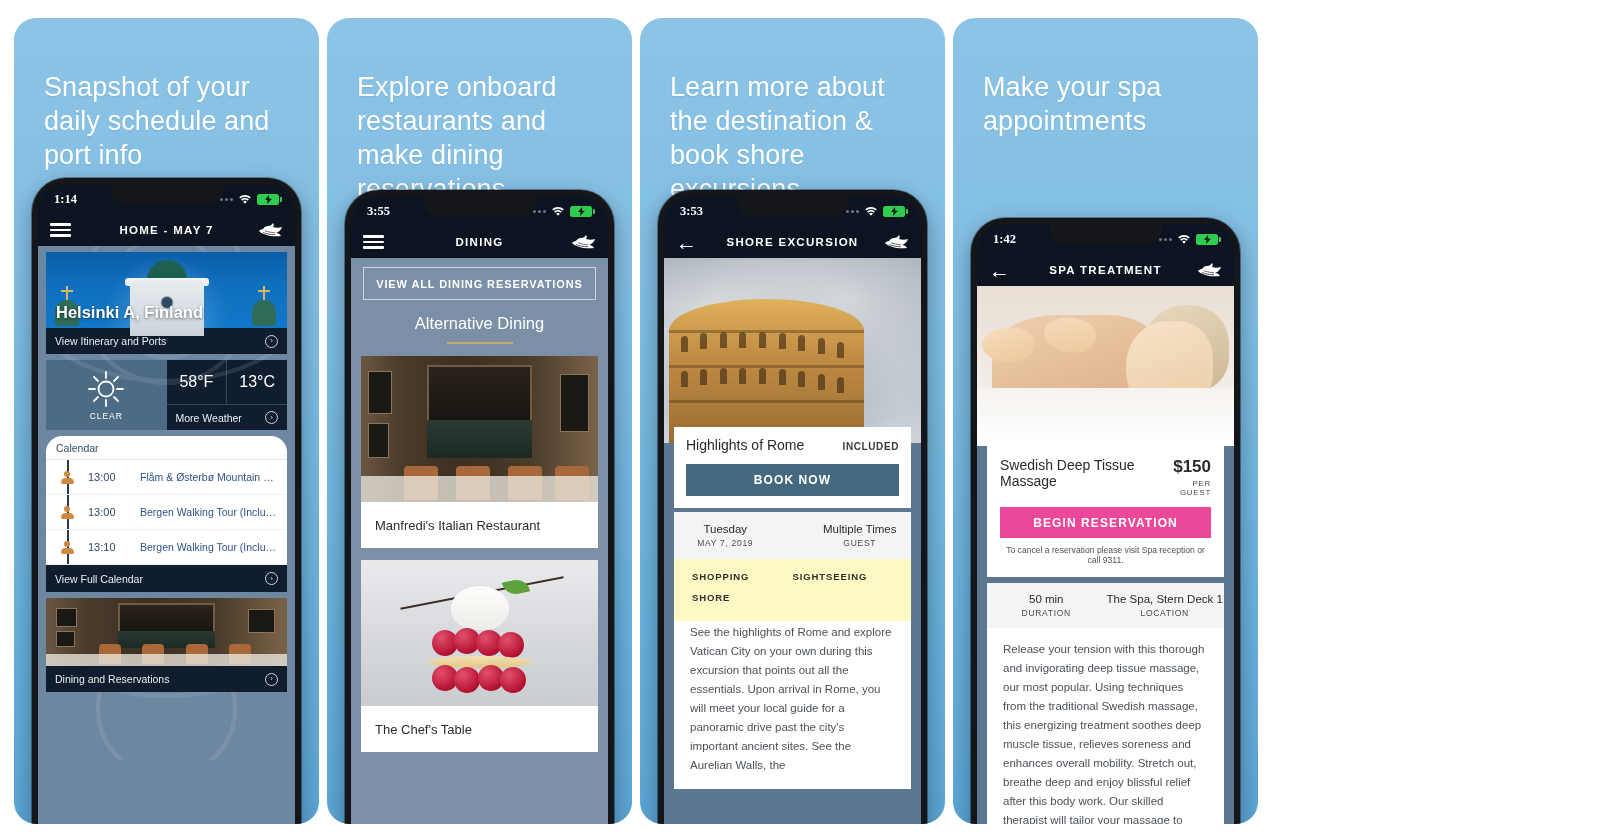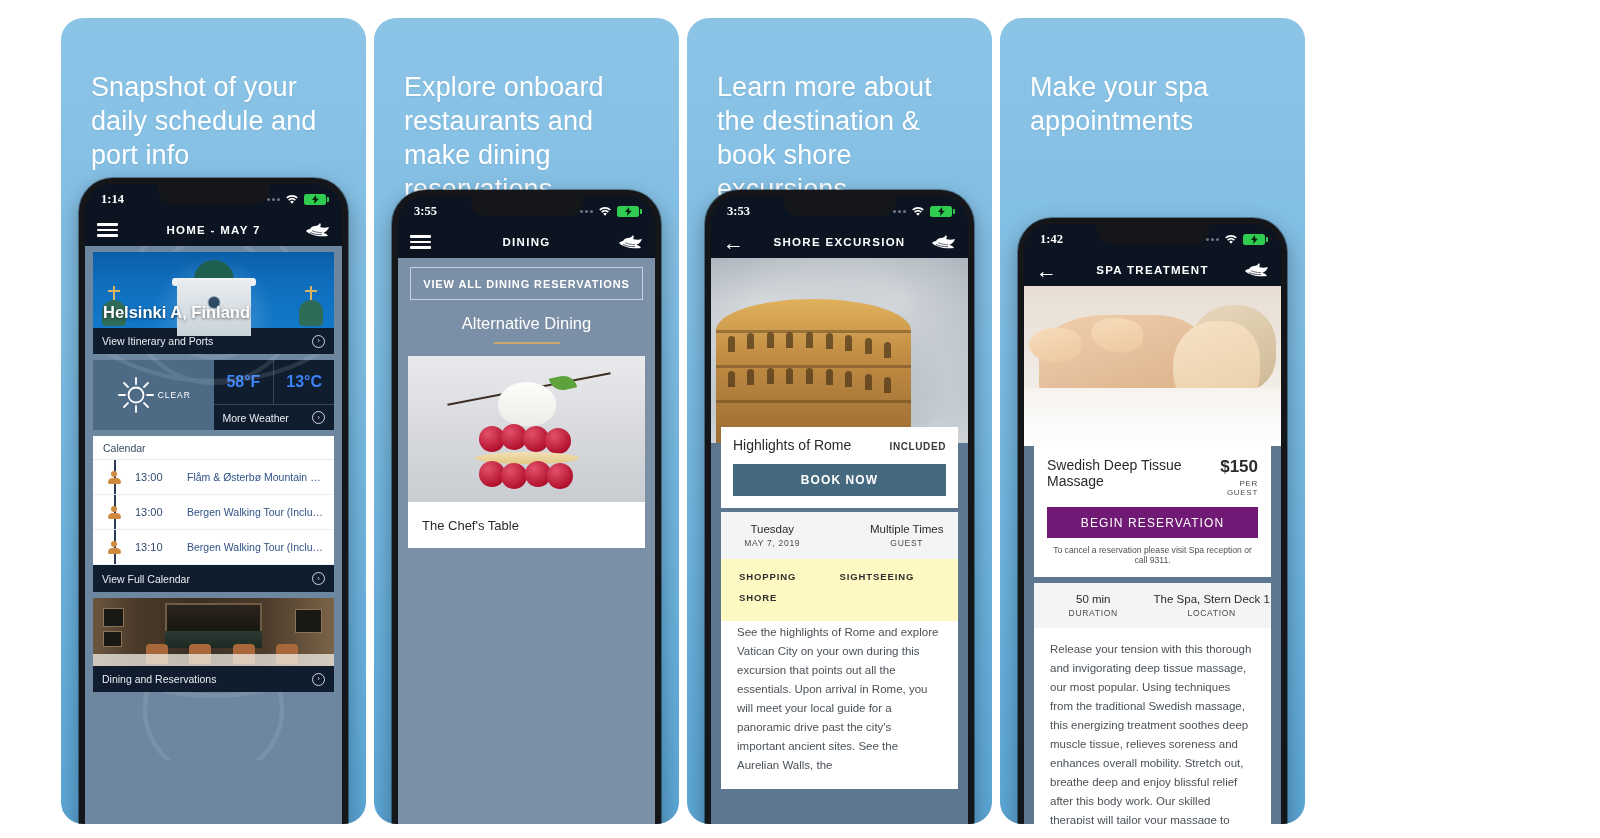--- a/index.html
+++ b/index.html
@@ -9,21 +9,20 @@
     font-family: "Liberation Sans", sans-serif;
     overflow: hidden;
   }
   .stage {
     position: relative;
     width: 1272px; height: 838px;
     display: flex;
     gap: 8px;
     padding: 18px 14px 14px 14px;
     background: #ffffff;
-    margin-left: 47px;
   }
 
   
   .panel {
     position: relative;
     flex: 1 1 0;
     border-radius: 22px;
     overflow: hidden;
     background: linear-gradient(180deg,#8cc4e6 0%,#7fbde3 38%,#6bb2dd 70%,#5ba6d6 100%);
   }
@@ -204,38 +203,38 @@
     width: 13px; height: 13px; border-radius: 50%;
     border: 1.2px solid #cfd8e0;
     display: flex; align-items: center; justify-content: center;
     color: #cfd8e0; font-size: 8px; line-height: 1;
   }
 
   
   .weather { display: flex; height: 70px; margin: 6px 8px; }
   .wx-left {
     width: 50%; background: #4e6b85;
-    display: flex; flex-direction: row; align-items: center; justify-content: center; gap: 2px;
+    display: flex; flex-direction: column; align-items: center; justify-content: center; gap: 2px;
   }
   .wx-left .lbl { color:#fff; font-size: 8.5px; letter-spacing: .9px; }
   .wx-right { width: 50%; display: flex; flex-direction: column; }
   .wx-temps { flex: 1 1 0; display: flex; background: #101d2e; }
   .wx-temps div {
     flex:1; display:flex; align-items:center; justify-content:center;
-    color:#3b82f6; font-size: 16px; font-weight: bold;
+    color:#ffffff; font-size: 16px; font-weight: normal;
   }
   .wx-temps div:first-child { border-right: 1px solid #36455a; }
   .wx-more {
     height: 26px; background: #101d2e; border-top: 1px solid #36455a;
     display:flex; align-items:center; justify-content:space-between;
     padding: 0 9px; color:#e8edf2; font-size: 10.5px;
   }
 
   
-  .calendar { margin: 6px 8px; background: #ffffff; }
+  .calendar { margin: 6px 8px; background: #ffffff; border-radius: 16px; }
   .cal-head {
     height: 24px; display: flex; align-items: center;
     padding-left: 10px; color: #3a4c63; font-size: 10.5px;
     border-bottom: 1px solid #e2e7ec;
   }
   .cal-row {
     position: relative;
     height: 35px; display: flex; align-items: center;
     border-bottom: 1px solid #eceff2;
   }
@@ -363,23 +362,23 @@
   .spa-hair { position:absolute; right: 2%; top: 12%; width: 34%; height: 54%; border-radius: 50% 44% 40% 50%; background: linear-gradient(160deg,#e8d8bd 0%,#cdb894 100%); }
   .spa-hand { position:absolute; width: 52px; height: 34px; border-radius: 50% 40% 45% 50%; background: linear-gradient(160deg,#f7ddbd 0%,#ecc79c 100%); }
   .spa-sheet { position:absolute; left:0; right:0; bottom:0; height: 36%; background: linear-gradient(180deg,#f6f3ef 0%,#ffffff 100%); }
 
   .spa-card { background:#ffffff; margin: 0 10px; padding: 11px 13px 12px 13px; }
   .spa-title-row { display:flex; align-items: flex-start; justify-content: space-between; }
   .spa-title { color:#2a2a2a; font-size: 14px; }
   .spa-price { color:#2a2a2a; font-size: 17px; font-weight: bold; text-align:right; }
   .spa-per { color:#4a4a4a; font-size: 8px; letter-spacing: .7px; text-align:right; margin-top: 2px; }
   .begin-btn {
-    margin-top: 10px; height: 31px; background:#701a75;
+    margin-top: 10px; height: 31px; background:#ec4899;
     display:flex; align-items:center; justify-content:center;
-    color:#ffffff; font-size: 12px; letter-spacing: 1.1px; font-weight: normal;
+    color:#ffffff; font-size: 12px; letter-spacing: 1.1px; font-weight: bold;
   }
   .spa-note { margin-top: 7px; text-align:center; color:#4a5157; font-size: 8.6px; }
   .spa-meta { margin: 6px 10px 0 10px; background:#f3f4f5; display:flex; padding: 10px 0; }
   .spa-desc { margin: 0 10px; background:#ffffff; padding: 12px 16px 12px 16px; }
 
   
 </style>
 </head>
 <body>
 
@@ -608,20 +607,36 @@
               </svg>
             </span>
           </div>
         </div>
 
         <div class="appbody dining">
           <div class="view-all-btn">VIEW ALL DINING RESERVATIONS</div>
           <div class="alt-dining">Alternative Dining</div>
           <div class="alt-rule"></div>
 
+          <div class="rest-card">
+            <div class="rest-photo">
+              <div class="ri-wall"></div>
+              <div class="ri-back" style="left:28%;top:6%;width:44%;height:48%"></div>
+              <div class="ri-marble" style="left:28%;top:44%;width:44%;height:26%"></div>
+              <div class="ri-frame" style="left:3%;top:10%;width:10%;height:30%"></div>
+              <div class="ri-frame" style="left:3%;top:46%;width:9%;height:24%"></div>
+              <div class="ri-frame" style="right:4%;top:12%;width:12%;height:40%"></div>
+              <div class="ri-chair" style="left:18%;width:34px;height:34px"></div>
+              <div class="ri-chair" style="left:40%;width:34px;height:34px"></div>
+              <div class="ri-chair" style="left:62%;width:34px;height:34px"></div>
+              <div class="ri-chair" style="left:82%;width:34px;height:34px"></div>
+              <div class="ri-table" style="height:26px"></div>
+            </div>
+            <div class="rest-name">Manfredi's Italian Restaurant</div>
+          </div>
 
           <div class="rest-card">
             <div class="rest-photo">
               <div class="dessert"></div>
               <div class="dsrt-stick"></div>
               <div class="dsrt-leaf"></div>
               <div class="dsrt-top"></div>
               <div class="dsrt-berries-top">
                 <span class="berry" style="left:0;top:0"></span>
                 <span class="berry" style="left:22px;top:-2px"></span>

